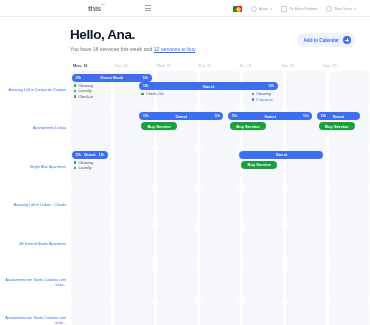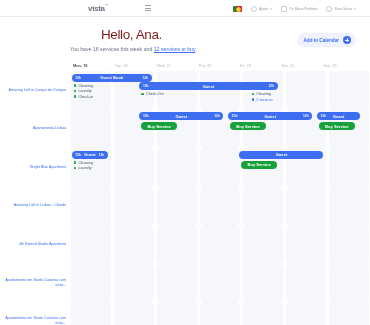--- a/index.html
+++ b/index.html
@@ -53,23 +53,22 @@
     border: 0.7px solid #c8ccd4; display: inline-block; flex: 0 0 auto;
   }
   .nav-ic.sq { border-radius: 1px; }
   .caret { font-size: 3.5px; color: #b9bec7; }
 
   
   .page { position: relative; width: 370px; height: 308px; background: #fff; }
 
   .greet-wrap { position: absolute; left: 70px; top: 10px; }
   .greet {
-    font-size: 13.5px; font-weight: 400; color: #7f1d1d;
+    font-size: 13.5px; font-weight: 700; color: #0f172a;
     letter-spacing: -0.4px;
-    margin-left: 31px;
   }
   .subgreet {
     margin-top: 4px; font-size: 5.2px; color: #6a7180;
   }
   .subgreet a { color: #3a6ef0; text-decoration: underline; }
 
   .add-cal {
     position: absolute; right: 14px; top: 16px;
     display: flex; align-items: center; gap: 4px;
     background: #eef2fd; border-radius: 10px;
@@ -143,21 +142,21 @@
     display: flex; align-items: center; justify-content: center;
     color: #fff; font-size: 4.1px; font-weight: 700;
     pointer-events: auto; cursor: pointer; white-space: nowrap;
   }
 </style>
 </head>
 <body>
 
 <div class="topbar">
   <div class="brand">
-    <span>vista</span><sup>™</sup>
+    <span>this</span><sup>™</sup>
   </div>
   <div class="hamburger">
       <i></i>
       <i></i>
       <i></i>
     </div>
   <div class="nav-right">
     <div class="flag"></div>
     <div class="nav-item">
       <span class="nav-ic"></span>

